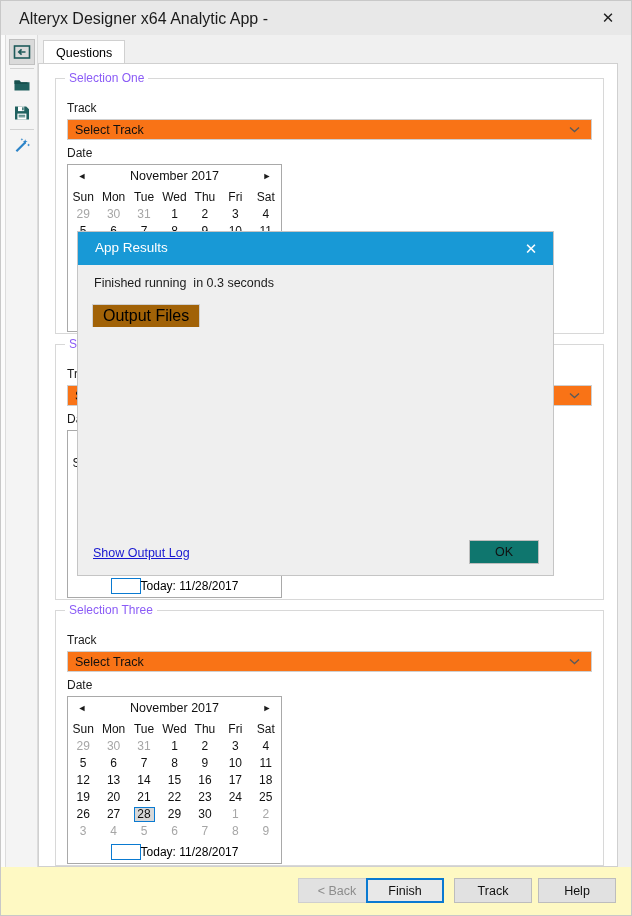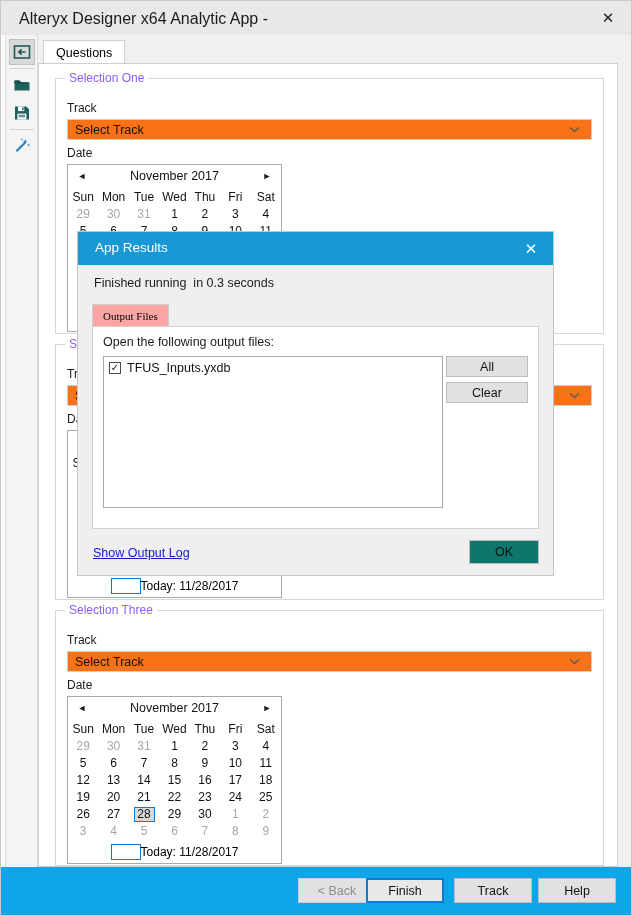--- a/index.html
+++ b/index.html
@@ -136,21 +136,21 @@
     height:23px;display:flex;align-items:center;justify-content:center;
     gap:0;font-size:12px;
   }
   .cal-footer .today-swatch{
     width:28px;height:14px;border:1px solid #0a7ad1;background:#fff;
     display:inline-block;
   }
   
   #buttonbar{
     position:absolute;left:0;right:0;bottom:0;height:48px;
-    background:#0ea5e9;
+    background:#fef9c3;
   }
   .winbtn{
     position:absolute;top:11px;height:25px;width:78px;
     background:#e1e1e1;border:1px solid #bdbdbd;
     font-size:12.5px;color:#111;
     display:flex;align-items:center;justify-content:center;
     box-sizing:border-box;font-family:"Liberation Sans",sans-serif;
   }
   .winbtn.disabled{color:#8c8c8c;background:#e1e1e1;border-color:#cfcfcf;}
   .winbtn.default{border:2px solid #0a7ad1;background:#e8e8e8;}
@@ -176,22 +176,22 @@
   }
   #ar-status{
     position:absolute;left:16px;top:44px;font-size:12.5px;color:#1b1b1b;
     white-space:pre;
   }
   #ar-tabstrip{
     position:absolute;left:14px;top:72px;right:14px;height:23px;
   }
   #ar-tab{
     position:absolute;left:0;top:0;height:23px;padding:0 10px;
-    background:#fca5a5;border:1px solid #cfcfcf;border-bottom:none;
-    display:flex;align-items:center;font-size:11px;box-sizing:border-box;font-family:Liberation Serif, serif;
+    background:#a16207;border:1px solid #cfcfcf;border-bottom:none;
+    display:flex;align-items:center;font-size:16px;box-sizing:border-box;
   }
   #ar-tabpanel{
     position:absolute;left:14px;top:94px;right:14px;height:203px;
     background:#fff;border:1px solid #cfcfcf;box-sizing:border-box;
   }
   #ar-prompt{
     position:absolute;left:10px;top:8px;font-size:12.5px;color:#1b1b1b;
   }
   #ar-filelist{
     position:absolute;left:10px;top:29px;width:340px;height:152px;
@@ -575,29 +575,18 @@
     <div id="ar-titlebar">
       <div class="ar-title">App Results</div>
       <div class="ar-close">✕</div>
     </div>
     <div id="ar-status">Finished running  in 0.3 seconds</div>
 
     <div id="ar-tabstrip">
       <div id="ar-tab">Output Files</div>
     </div>
 
-    <div id="ar-tabpanel">
-      <div id="ar-prompt">Open the following output files:</div>
-      <div id="ar-filelist">
-        <div class="file-row">
-          <span class="file-check">✓</span>
-          <span>TFUS_Inputs.yxdb</span>
-        </div>
-      </div>
-      <div class="ar-sidebtn" style="top:29px;">All</div>
-      <div class="ar-sidebtn" style="top:55px;">Clear</div>
-    </div>
 
     <a id="ar-showlog" href="#">Show Output Log</a>
     <div id="ar-ok">OK</div>
   </div>
 
 </div>
 
 </body></html>

